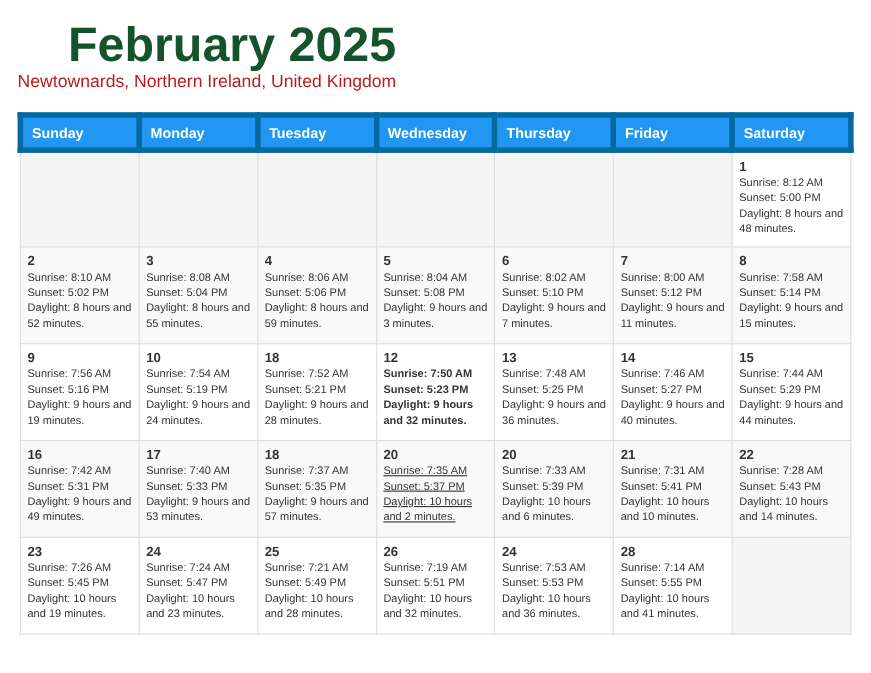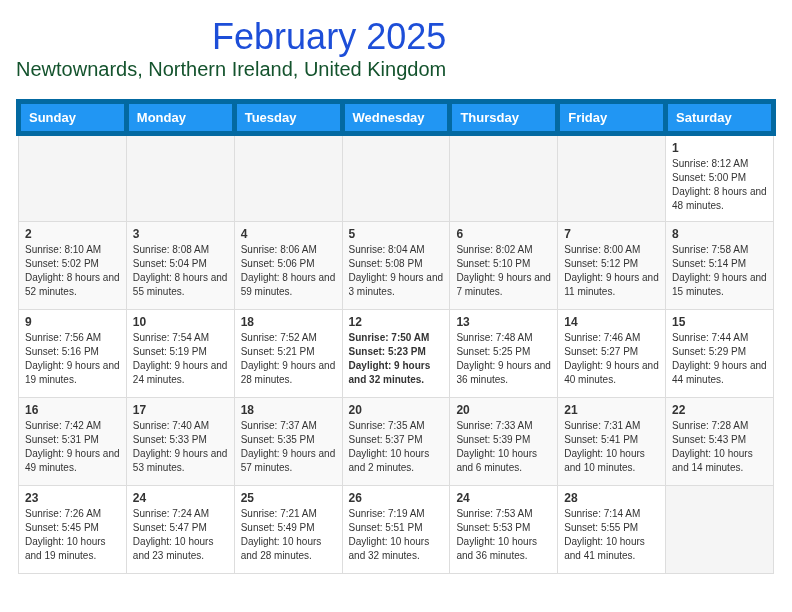--- a/index.html
+++ b/index.html
@@ -13,27 +13,27 @@
     .header-logo {
       display: flex;
       align-items: center;
       margin-bottom: 4px;
     }
     .title-section {
       text-align: right;
       margin-bottom: 4px;
     }
     .calendar-title {
-      font-size: 36px;
-      font-weight: normal;
-      color: #1d4ed8;
+      font-size: 44px;
+      font-weight: bold;
+      color: #14532d;
     }
     .calendar-subtitle {
-      font-size: 20px;
-      color: #14532d;
+      font-size: 16px;
+      color: #b91c1c;
       margin-bottom: 8px;
       text-align: center;
     }
     .calendar {
       width: 100%;
       border-collapse: collapse;
       border: 1px solid #ccc;
     }
     .calendar th {
       background-color: #2196F3;
@@ -212,21 +212,21 @@
 Daylight: 9 hours and 53 minutes.</div>
         </td>
         <td>
           <span class="day-number">18</span>
           <div class="day-info" style="white-space: pre-line;">Sunrise: 7:37 AM
 Sunset: 5:35 PM
 Daylight: 9 hours and 57 minutes.</div>
         </td>
         <td>
           <span class="day-number">20</span>
-          <div class="day-info" style="white-space: pre-line;">Sunrise: 7:35 AM
+          <div class="day-info" style="white-space: pre-line; text-decoration: underline;">Sunrise: 7:35 AM
 Sunset: 5:37 PM
 Daylight: 10 hours and 2 minutes.</div>
         </td>
         <td>
           <span class="day-number">20</span>
           <div class="day-info" style="white-space: pre-line;">Sunrise: 7:33 AM
 Sunset: 5:39 PM
 Daylight: 10 hours and 6 minutes.</div>
         </td>
         <td>

